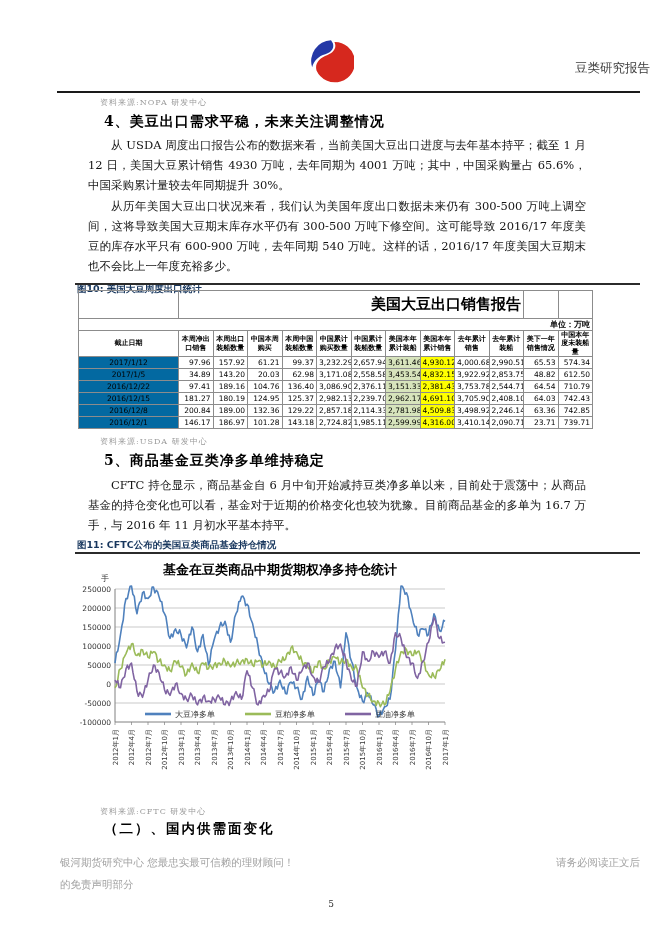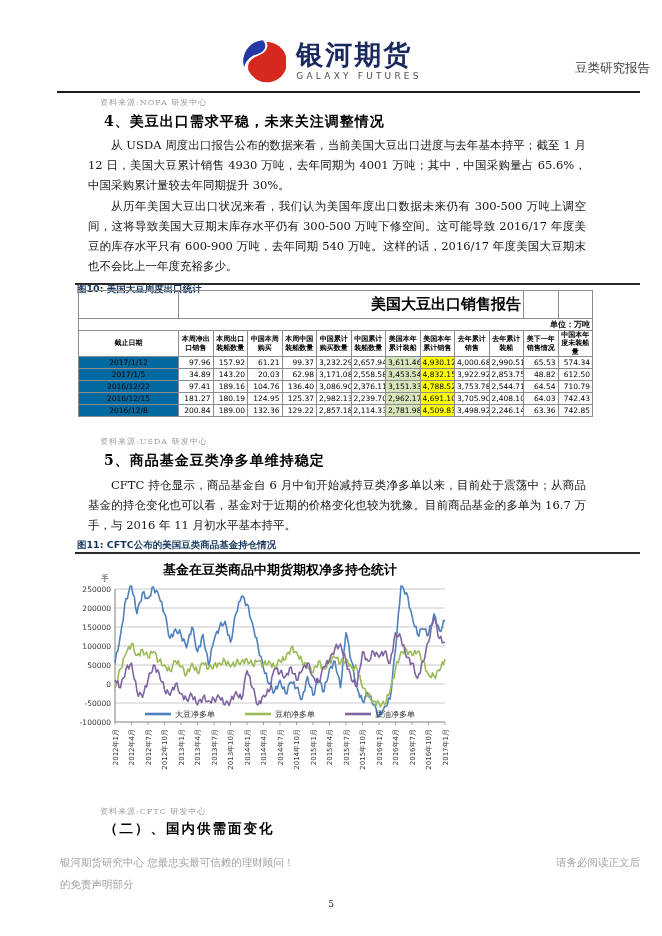--- a/index.html
+++ b/index.html
@@ -47,24 +47,20 @@
 <body>
 
 <div class="page">
 
   <div class="abs logo-row">
     <span style="width:46px;height:46px;display:inline-block;">
       <svg width="46" height="46" viewBox="0 0 40 40">
         <path fill="#d6281e" d="M23 3.5c2.2 4.6-.3 9.2-6 11.2-7.2 2.5-11.3 7.3-9.6 13.5A17.5 17.5 0 1 0 23 3.5z"></path>
         <path fill="#2438a6" d="M20 2A18 18 0 0 0 3.6 25.5C5 19.5 9.3 15.7 15 14.1c5.4-1.5 8-5.2 6.6-9.6A18 18 0 0 0 20 2z"></path>
       </svg>
-    </span>
-    <span style="display:inline-block;">
-      <div class="brand-cn">银河期货</div>
-      <div class="brand-en">GALAXY FUTURES</div>
     </span>
   </div>
   <div class="abs report-type">豆类研究报告</div>
   <div class="abs header-rule"></div>
 
   <div class="abs src" style="top:97px;left:100px;">资料来源:NOPA  研发中心</div>
 
   <div class="abs h-sec" style="top:113px;left:104px;">4、美豆出口需求平稳，未来关注调整情况</div>
   <div class="abs para" style="top:135px;left:88px;width:498px;">从 USDA 周度出口报告公布的数据来看，当前美国大豆出口进度与去年基本持平；截至 1 月 12 日，美国大豆累计销售 4930 万吨，去年同期为 4001 万吨；其中，中国采购量占 65.6%，中国采购累计量较去年同期提升 30%。</div>
   <div class="abs para" style="top:196px;left:88px;width:498px;">从历年美国大豆出口状况来看，我们认为美国年度出口数据未来仍有 300-500 万吨上调空间，这将导致美国大豆期末库存水平仍有 300-500 万吨下修空间。这可能导致 2016/17 年度美豆的库存水平只有 600-900 万吨，去年同期 540 万吨。这样的话，2016/17 年度美国大豆期末也不会比上一年度充裕多少。</div>
@@ -146,21 +142,21 @@
           </tr>
           <tr>
             <td class="date bg-gray">2016/12/22</td>
             <td class="num ">97.41</td>
             <td class="num ">189.16</td>
             <td class="num ">104.76</td>
             <td class="num ">136.40</td>
             <td class="num ">3,086.90</td>
             <td class="num ">2,376.11</td>
             <td class="num bg-green">3,151.33</td>
-            <td class="num bg-yellow">4,788.52</td>
+            <td class="num bg-yellow">2,381.43</td>
             <td class="num ">3,753.78</td>
             <td class="num ">2,544.71</td>
             <td class="num ">64.54</td>
             <td class="num ">710.79</td>
           </tr>
           <tr>
             <td class="date bg-gray">2016/12/15</td>
             <td class="num ">181.27</td>
             <td class="num ">180.19</td>
             <td class="num ">124.95</td>
@@ -181,20 +177,35 @@
             <td class="num ">132.36</td>
             <td class="num ">129.22</td>
             <td class="num ">2,857.18</td>
             <td class="num ">2,114.33</td>
             <td class="num bg-green">2,781.98</td>
             <td class="num bg-yellow">4,509.83</td>
             <td class="num ">3,498.92</td>
             <td class="num ">2,246.14</td>
             <td class="num ">63.36</td>
             <td class="num ">742.85</td>
+          </tr>
+          <tr>
+            <td class="date bg-gray">2016/12/1</td>
+            <td class="num ">146.17</td>
+            <td class="num ">186.97</td>
+            <td class="num ">101.28</td>
+            <td class="num ">143.18</td>
+            <td class="num ">2,724.82</td>
+            <td class="num ">1,985.11</td>
+            <td class="num bg-green">2,599.99</td>
+            <td class="num bg-yellow">4,316.00</td>
+            <td class="num ">3,410.14</td>
+            <td class="num ">2,090.71</td>
+            <td class="num ">23.71</td>
+            <td class="num ">739.71</td>
           </tr>
         </tbody>
       </table>
   </div>
 
   <div class="abs src" style="top:436px;left:100px;">资料来源:USDA  研发中心</div>
 
   <div class="abs h-sec" style="top:452px;left:104px;">5、商品基金豆类净多单维持稳定</div>
   <div class="abs para" style="top:475px;left:88px;width:498px;">CFTC 持仓显示，商品基金自 6 月中旬开始减持豆类净多单以来，目前处于震荡中；从商品基金的持仓变化也可以看，基金对于近期的价格变化也较为犹豫。目前商品基金的多单为 16.7 万手，与 2016 年 11 月初水平基本持平。</div>
 

